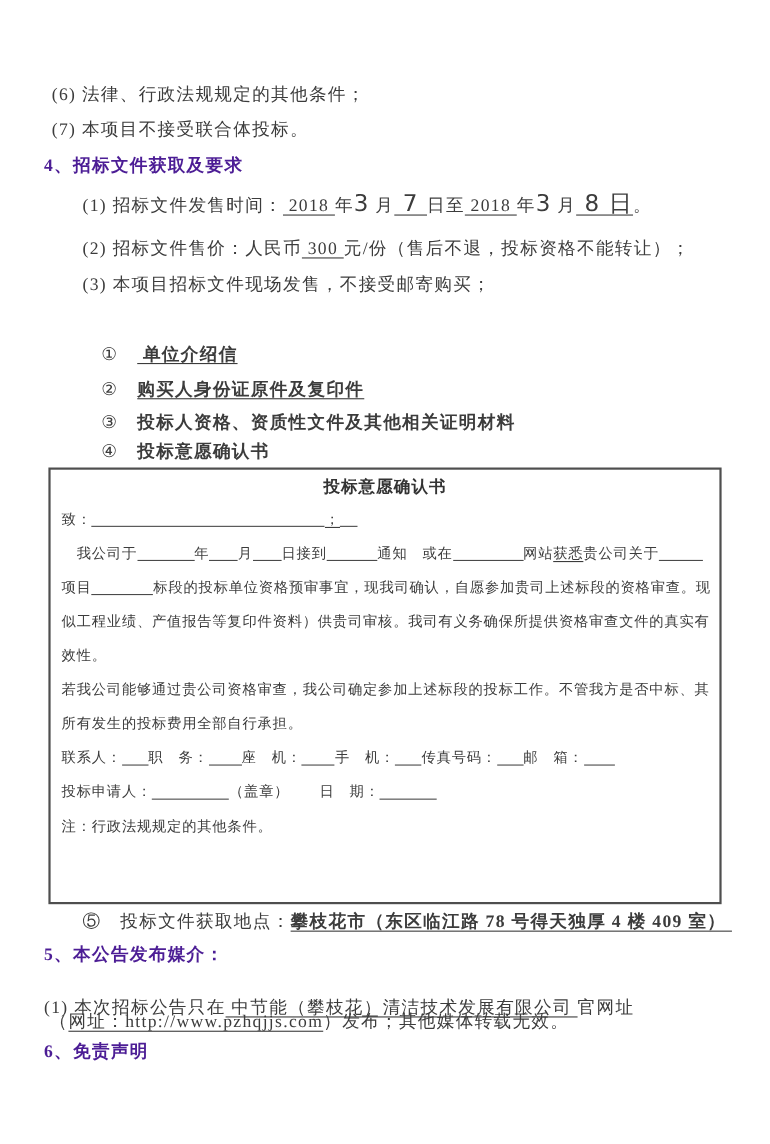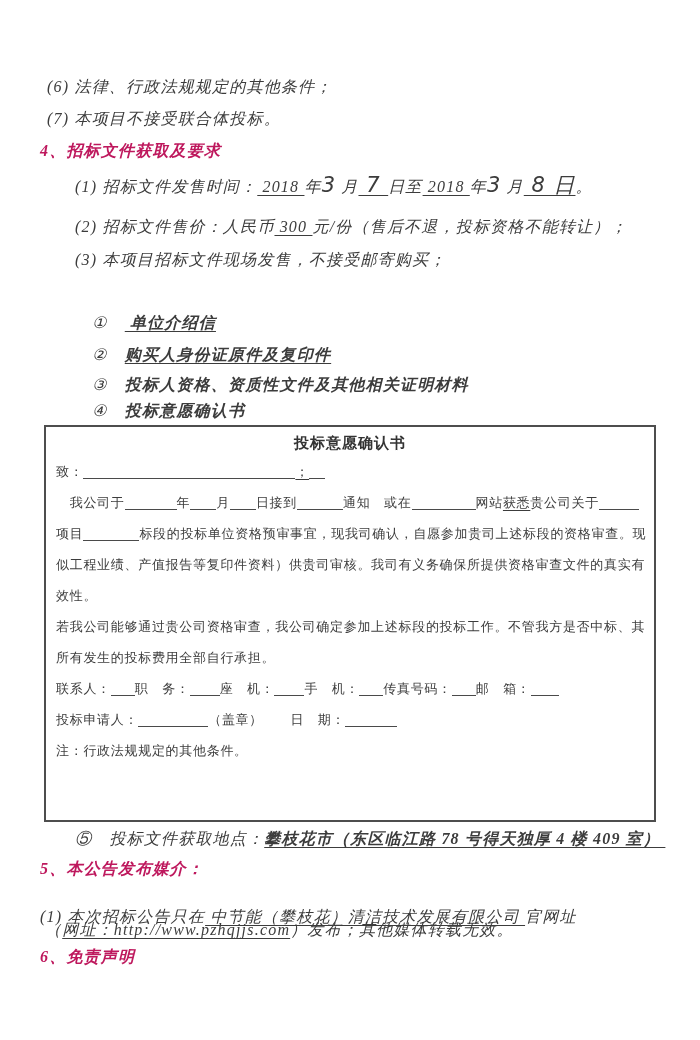--- a/index.html
+++ b/index.html
@@ -7,26 +7,26 @@
     position:relative;
     width:700px;height:1040px;
     margin:0 auto;
     background:#ffffff;
     font-family:"Liberation Serif","DejaVu Serif",serif;
     color:#3c3c3c;
     font-size:16px;
     letter-spacing:1.2px;
     overflow:hidden;
   }
-  .line{position:absolute;white-space:nowrap;line-height:22px;font-style:italic;}
+  .line{position:absolute;white-space:nowrap;line-height:22px;}
   .b{font-weight:bold;}
   .u{text-decoration:underline;text-underline-offset:3px;text-decoration-thickness:1px;}
   .blank{display:inline-block;border-bottom:1px solid #4a4a4a;height:12px;vertical-align:-3px;}
   .hw{font-size:21px;font-family:"DejaVu Sans","Liberation Sans",sans-serif;letter-spacing:1px;}
-  .heading{font-weight:bold;color:#be185d;}
+  .heading{font-weight:bold;color:#4c1d95;}
   
   .cbox{
     position:absolute;left:44px;top:425px;width:612px;height:397px;
     border:2px solid #4e4e4e;box-sizing:border-box;
     padding:3px 10px 0 10px;
     font-size:13px;letter-spacing:0.7px;
   }
   .cbox .box-title{
     text-align:center;font-weight:bold;font-size:15px;
     line-height:26px;letter-spacing:1px;color:#333;

